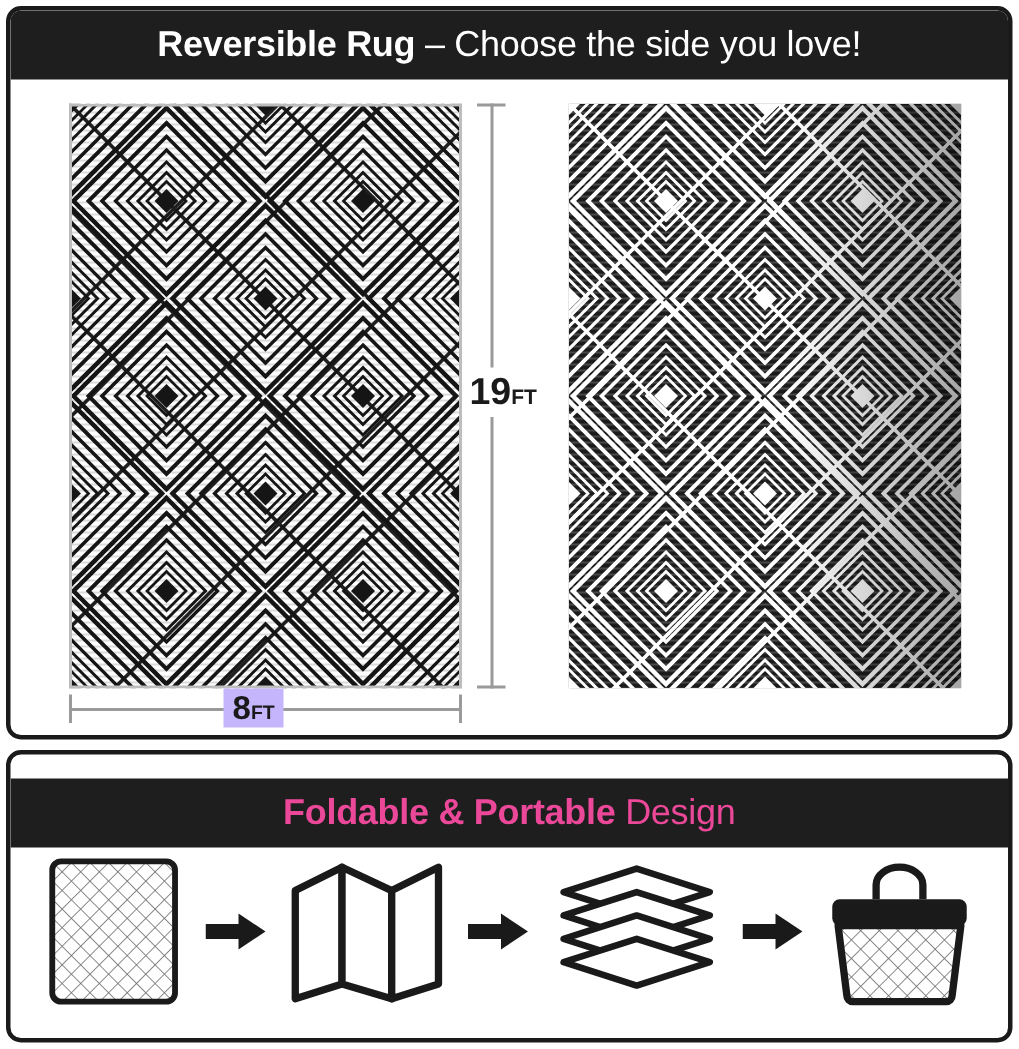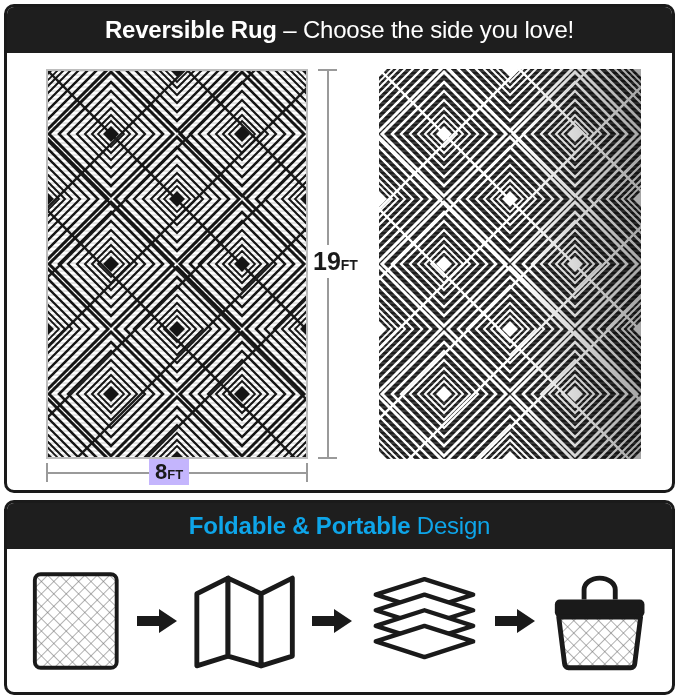--- a/index.html
+++ b/index.html
@@ -152,25 +152,25 @@
     width: 671px;
     height: 195px;
     background: #ffffff;
     border: 3px solid #1a1a1a;
     border-radius: 10px;
     box-sizing: border-box;
     overflow: hidden;
   }
   .banner2 {
     position: absolute;
-    left: 0; top: 0;
+    left: 0; top: 16px;
     width: 100%;
     height: 46px;
     background: #1e1e1e;
-    color: #0ea5e9;
+    color: #ec4899;
     display: flex;
     align-items: center;
     justify-content: center;
   }
   .steps {
     position: absolute;
     left: 0;
     top: 46px;
     width: 100%;
     height: 143px;

